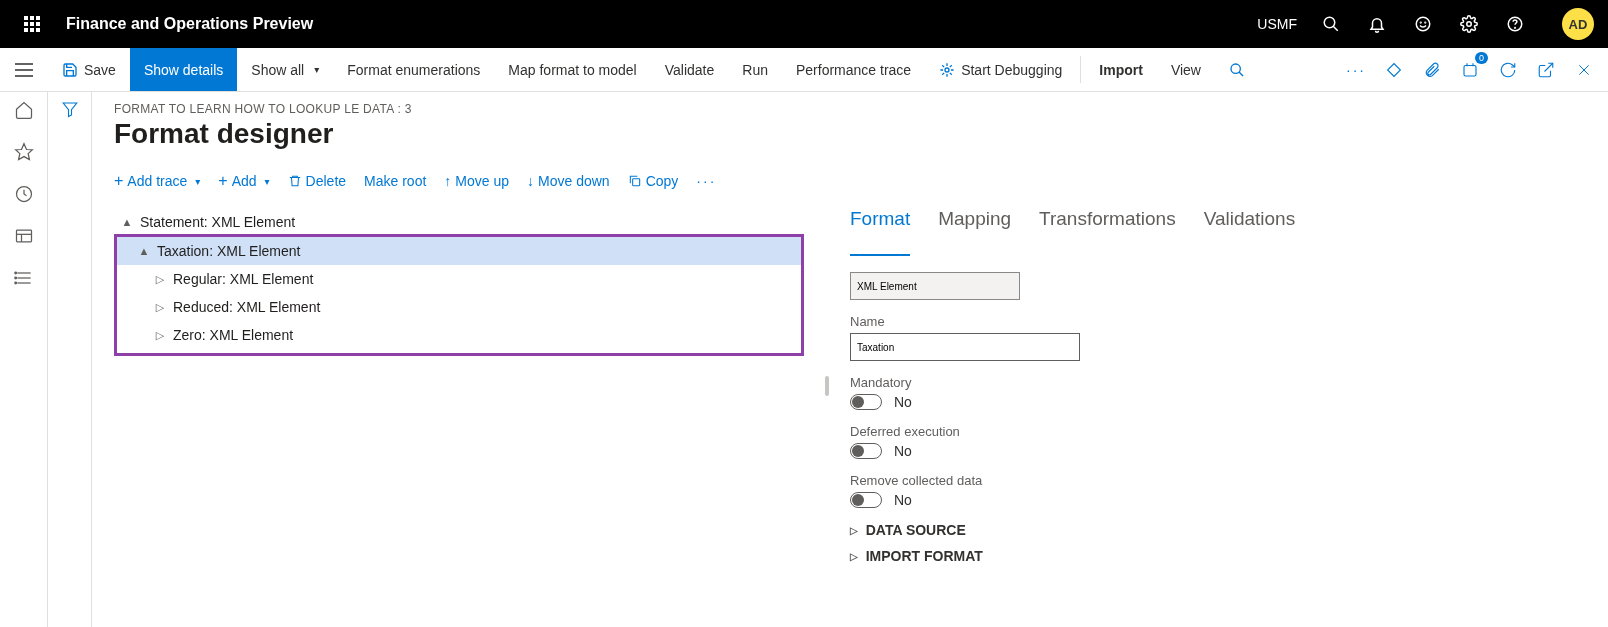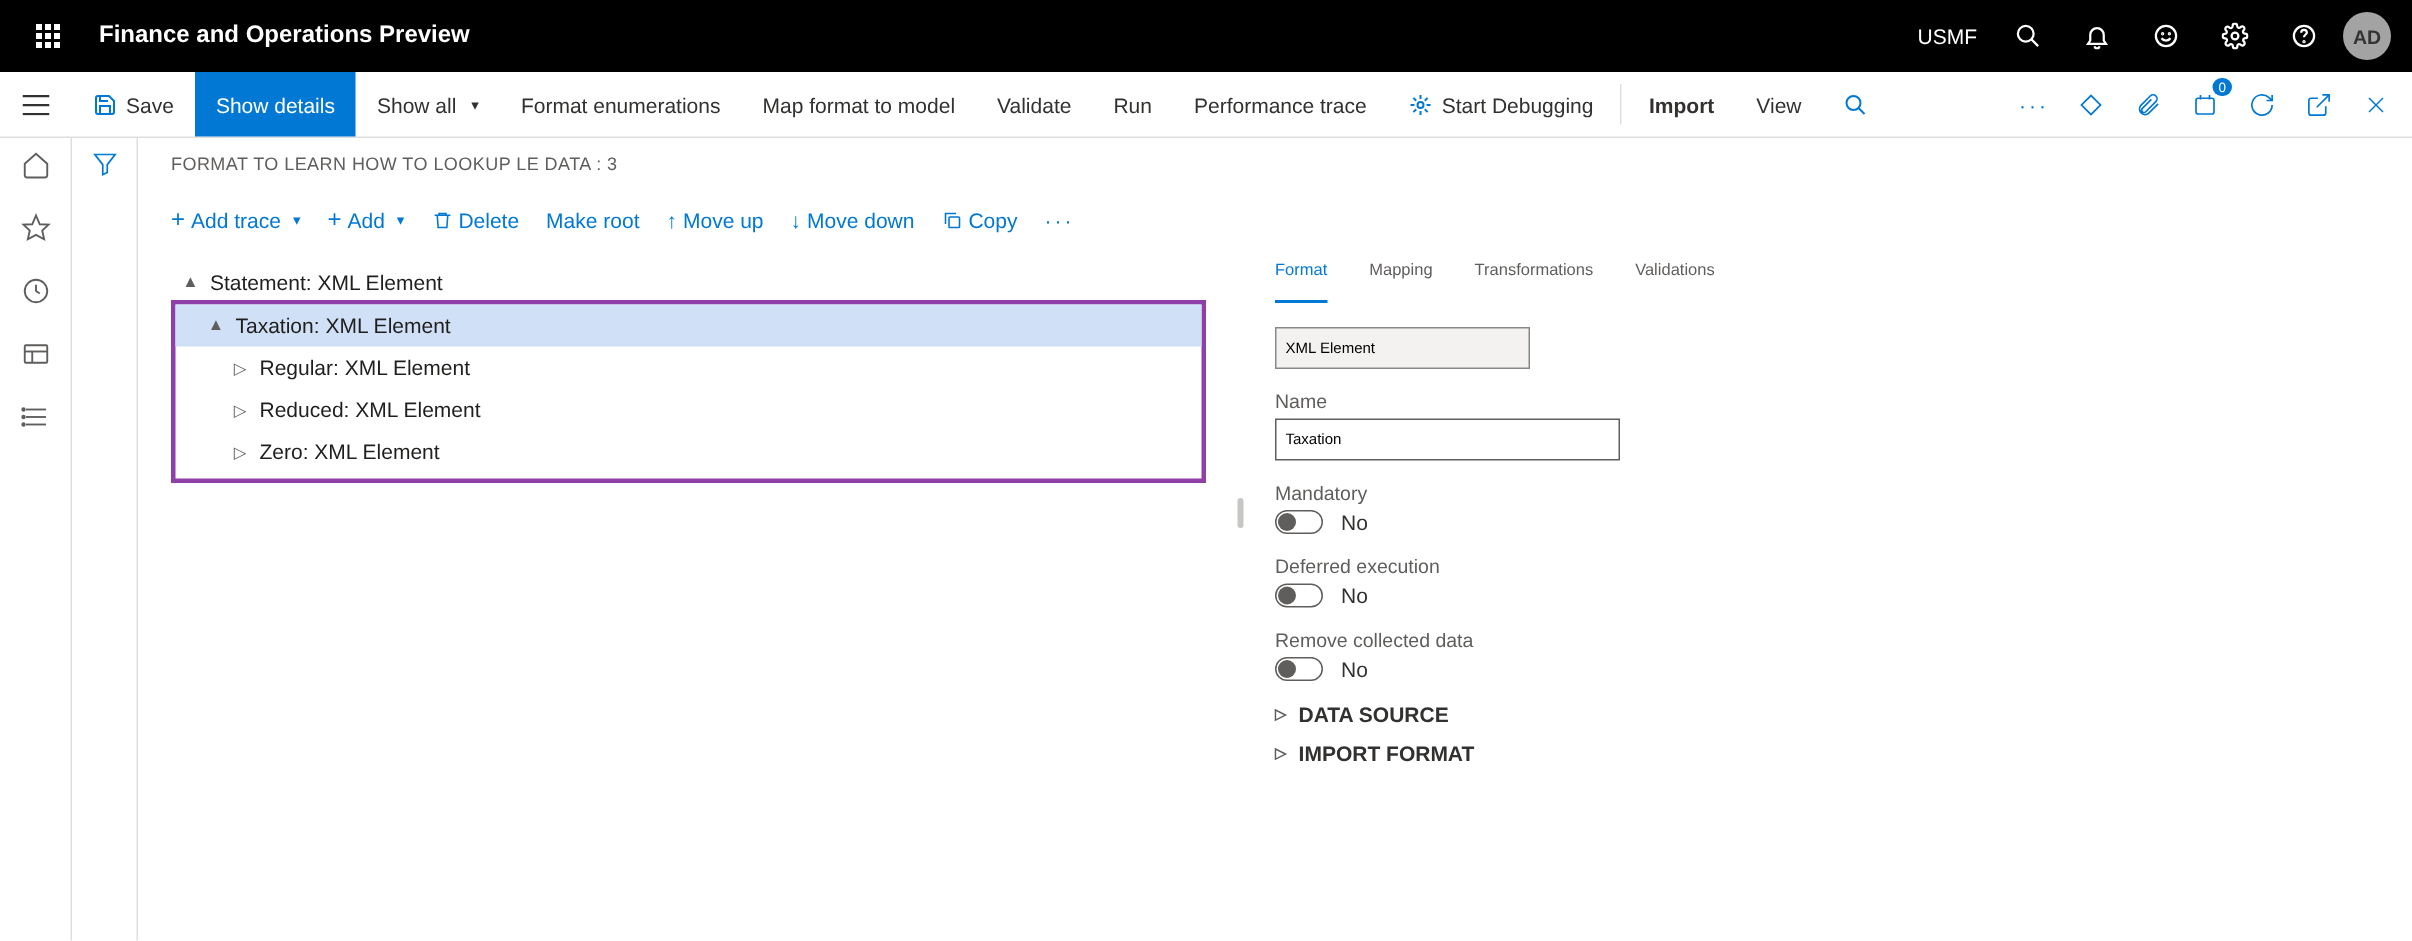--- a/index.html
+++ b/index.html
@@ -7,21 +7,21 @@
 
 
 .topbar { height: 48px; background: #000; color: #fff; display: flex; align-items: center; padding: 0 8px; }
 .waffle { width: 48px; height: 48px; display: flex; align-items: center; justify-content: center; cursor: pointer; }
 .waffle-grid { display: grid; grid-template-columns: repeat(3,4px); grid-template-rows: repeat(3,4px); gap: 2px; }
 .waffle-grid span { background: #fff; width: 4px; height: 4px; }
 .app-title { font-size: 16px; font-weight: 600; margin-left: 10px; flex: 1; }
 .topbar-right { display: flex; align-items: center; gap: 6px; padding-right: 6px; }
 .topbar-right .txt { font-size: 14px; margin-right: 8px; }
 .top-icon { width: 40px; height: 40px; display: flex; align-items: center; justify-content: center; cursor: pointer; }
-.avatar { width: 32px; height: 32px; border-radius: 50%; background: #a3a3a3; color: #333; display: flex; align-items: center; justify-content: center; font-size: 13px; font-weight: 600; }
+.avatar { width: 32px; height: 32px; border-radius: 50%; background: #fde047; color: #333; display: flex; align-items: center; justify-content: center; font-size: 13px; font-weight: 600; margin-left: 21px; }
 
 
 .cmdbar { height: 44px; border-bottom: 1px solid #e1dfdd; display: flex; align-items: stretch; background: #fff; }
 .hamburger { width: 48px; display: flex; align-items: center; justify-content: center; cursor: pointer; }
 .cmd { display: flex; align-items: center; padding: 0 14px; cursor: pointer; color: #323130; gap: 6px; white-space: nowrap; }
 .cmd.primary { background: #0078d4; color: #fff; font-weight: 400; }
 .cmd.bold { font-weight: 600; }
 .cmd-spacer { flex: 1; }
 .cmd-right { display: flex; align-items: center; gap: 10px; padding-right: 10px; }
 .cmd-icon { width: 28px; height: 28px; display: flex; align-items: center; justify-content: center; cursor: pointer; }
@@ -54,21 +54,21 @@
 .tree-row.l0 { padding-left: 6px; }
 .tree-row.l1 { padding-left: 20px; }
 .tree-row.l2 { padding-left: 36px; }
 .highlight-box { border: 3px solid #8e3fa8; padding-bottom: 4px; margin-top: -2px; }
 
 .splitter { width: 6px; display: flex; align-items: center; justify-content: center; }
 .splitter .grip { width: 4px; height: 20px; background: #c8c6c4; border-radius: 2px; }
 
 .details { flex: 1; padding-top: 0; }
 .tabs { display: flex; gap: 28px; border-bottom: none; margin-bottom: 16px; }
-.tab { font-size: 11px; color: #605e5c; padding-bottom: 14px; cursor: pointer; }
+.tab { font-size: 19px; color: #605e5c; padding-bottom: 24px; cursor: pointer; }
 .tab.active { color: #0078d4; border-bottom: 2px solid #0078d4; font-weight: 400; }
 
 .field { margin-bottom: 14px; }
 .field label { display: block; font-size: 13px; color: #605e5c; margin-bottom: 4px; }
 .field input[type=text] { height: 28px; border: 1px solid #605e5c; padding: 0 6px; font-size: 10px; }
 .field input[readonly] { background: #f3f2f1; border: 1px solid #8a8886; }
 .toggle-row { display: flex; align-items: center; gap: 12px; }
 .toggle { width: 32px; height: 16px; border: 1px solid #605e5c; border-radius: 10px; position: relative; cursor: pointer; background: #fff; }
 .toggle .knob { position: absolute; left: 1px; top: 1px; width: 12px; height: 12px; background: #605e5c; border-radius: 50%; }
 .toggle-lbl { font-size: 14px; color: #323130; }
@@ -275,20 +275,21 @@
 <div class="filtercol">
   <div>
     <svg width="18" height="18" viewBox="0 0 24 24" fill="none" stroke="#0078d4" stroke-width="1.5">
         <polygon points="3 4 21 4 14 13 14 20 10 22 10 13"></polygon>
       </svg>
   </div>
 </div>
 
 <div class="main">
   <div class="breadcrumb">FORMAT TO LEARN HOW TO LOOKUP LE DATA : 3</div>
+  <div class="page-title">Format designer</div>
 
   <div class="toolbar2">
     <div class="t2">
       <span style="font-size:16px;">+</span>
         <span>Add trace</span>
         <span class="chevron-down">▾</span>
     </div>
     <div class="t2">
       <span style="font-size:16px;">+</span>
         <span>Add</span>

